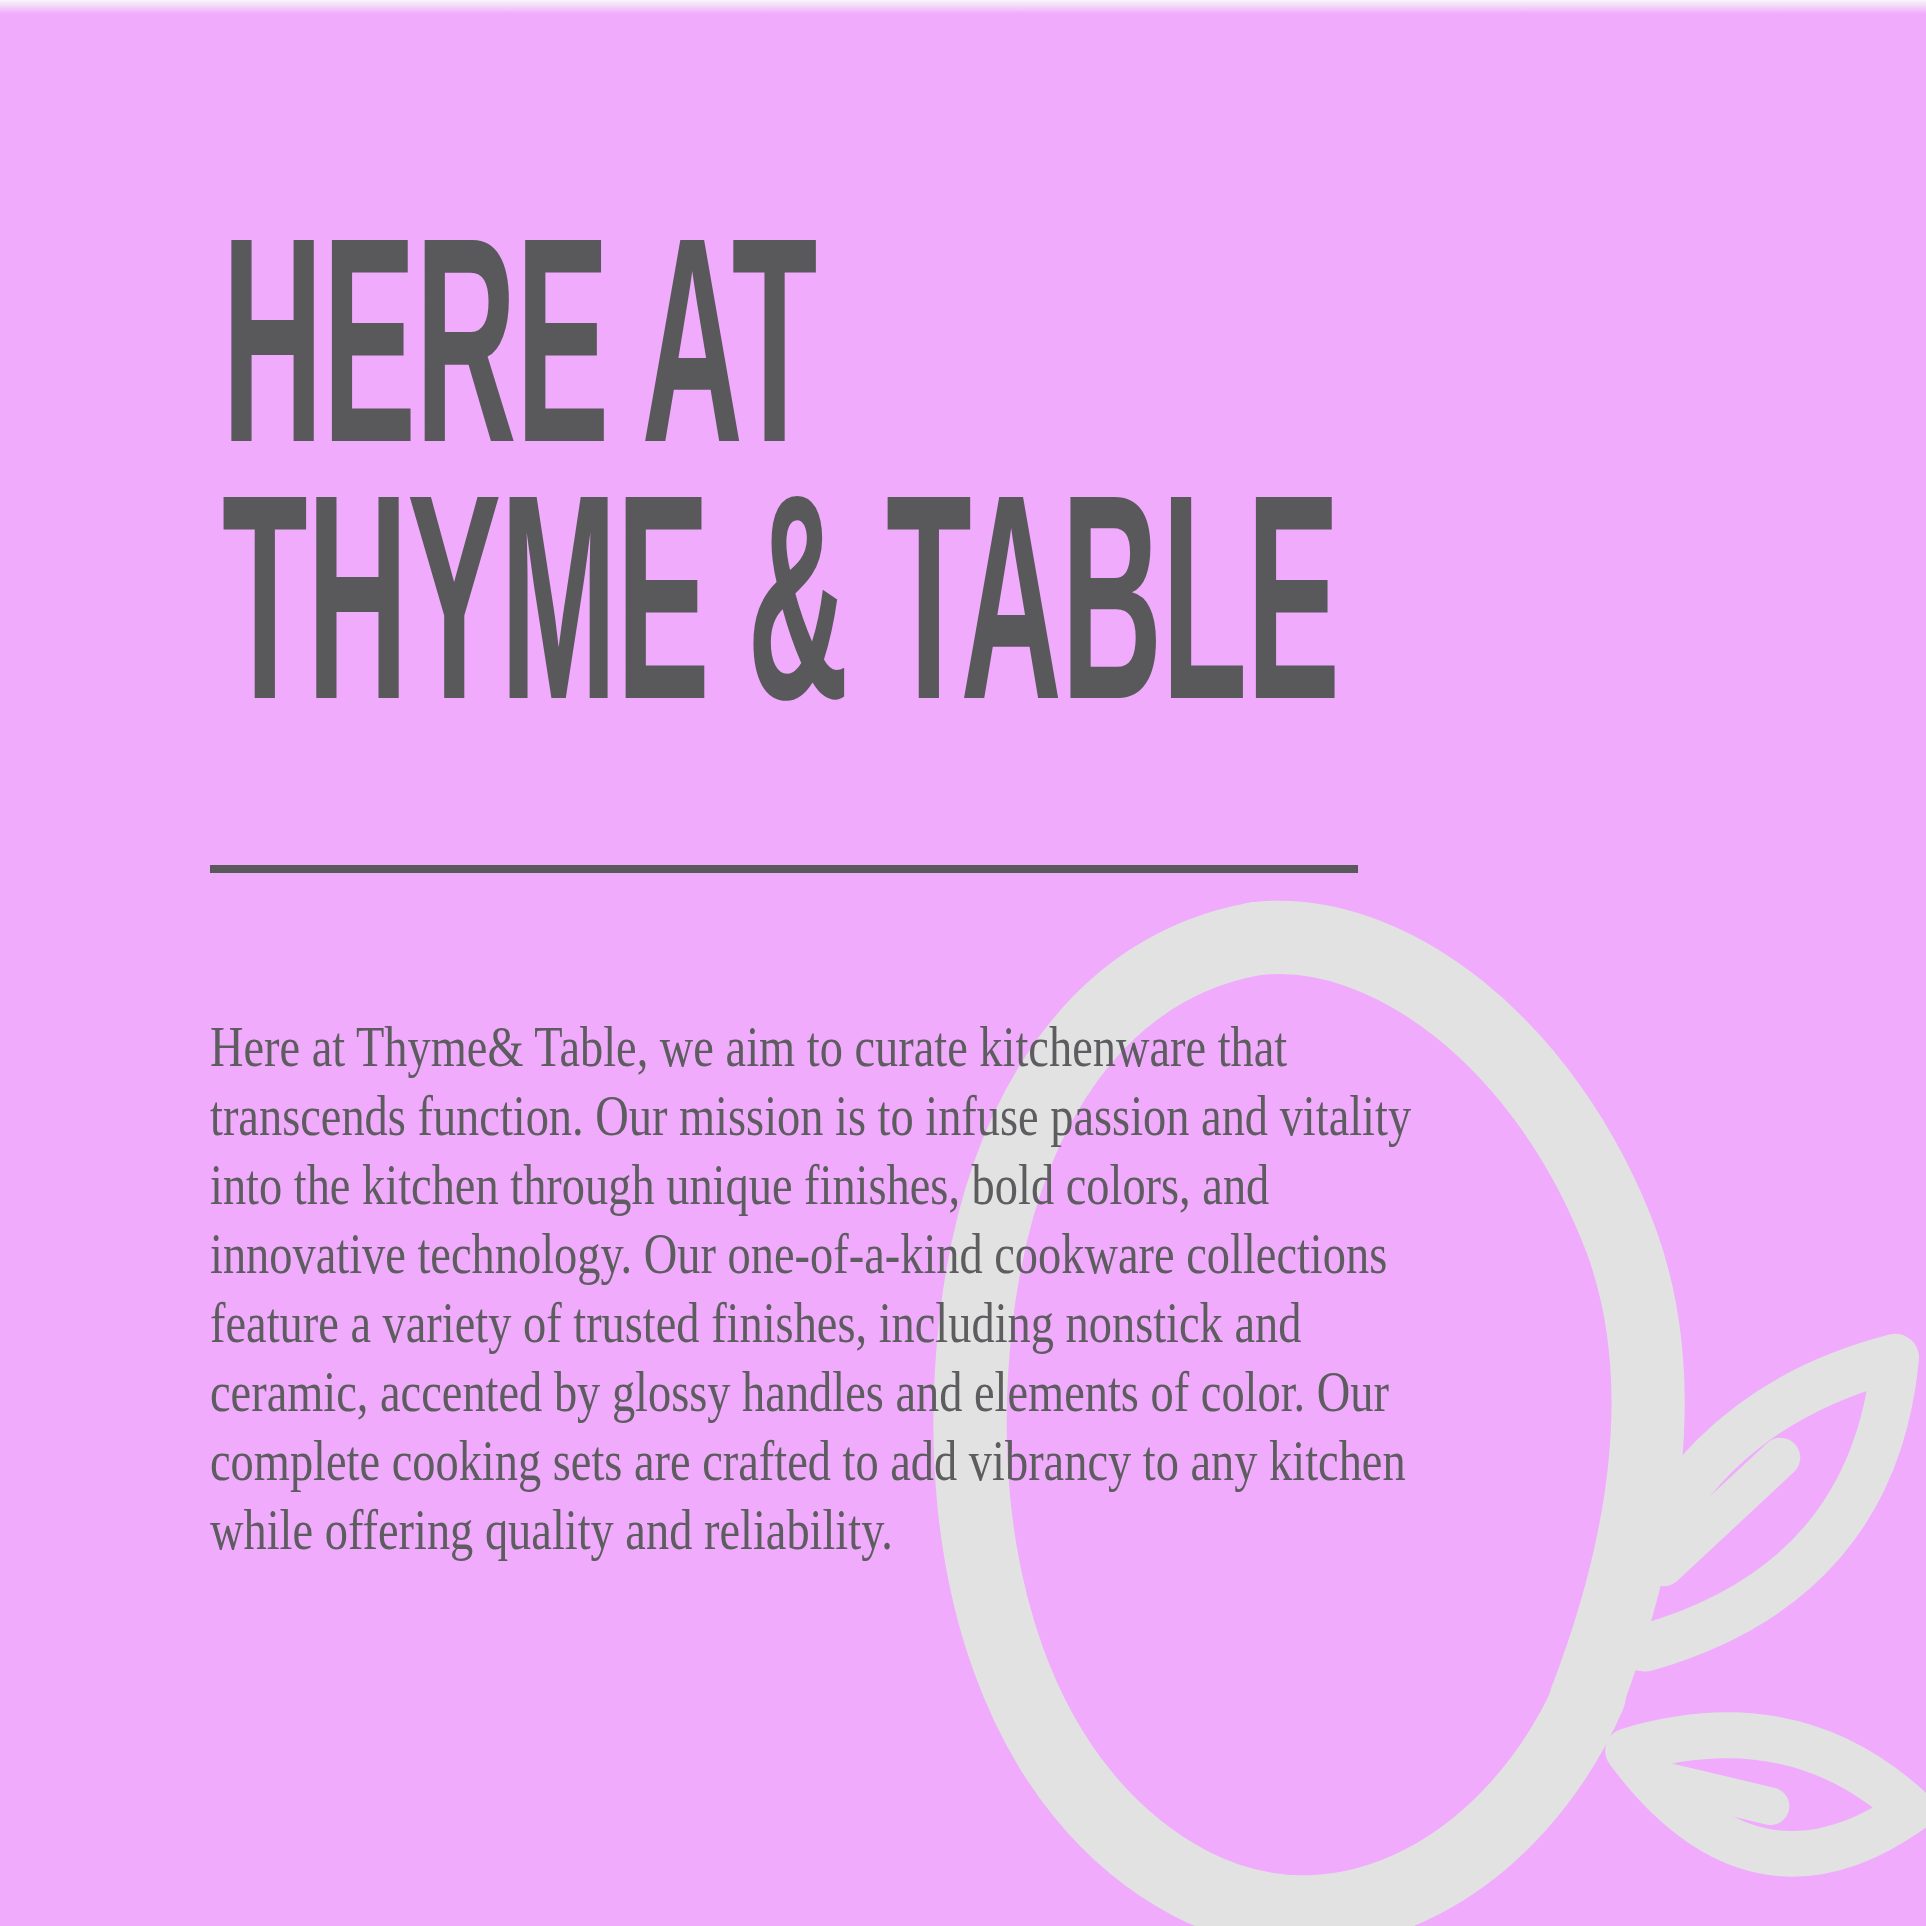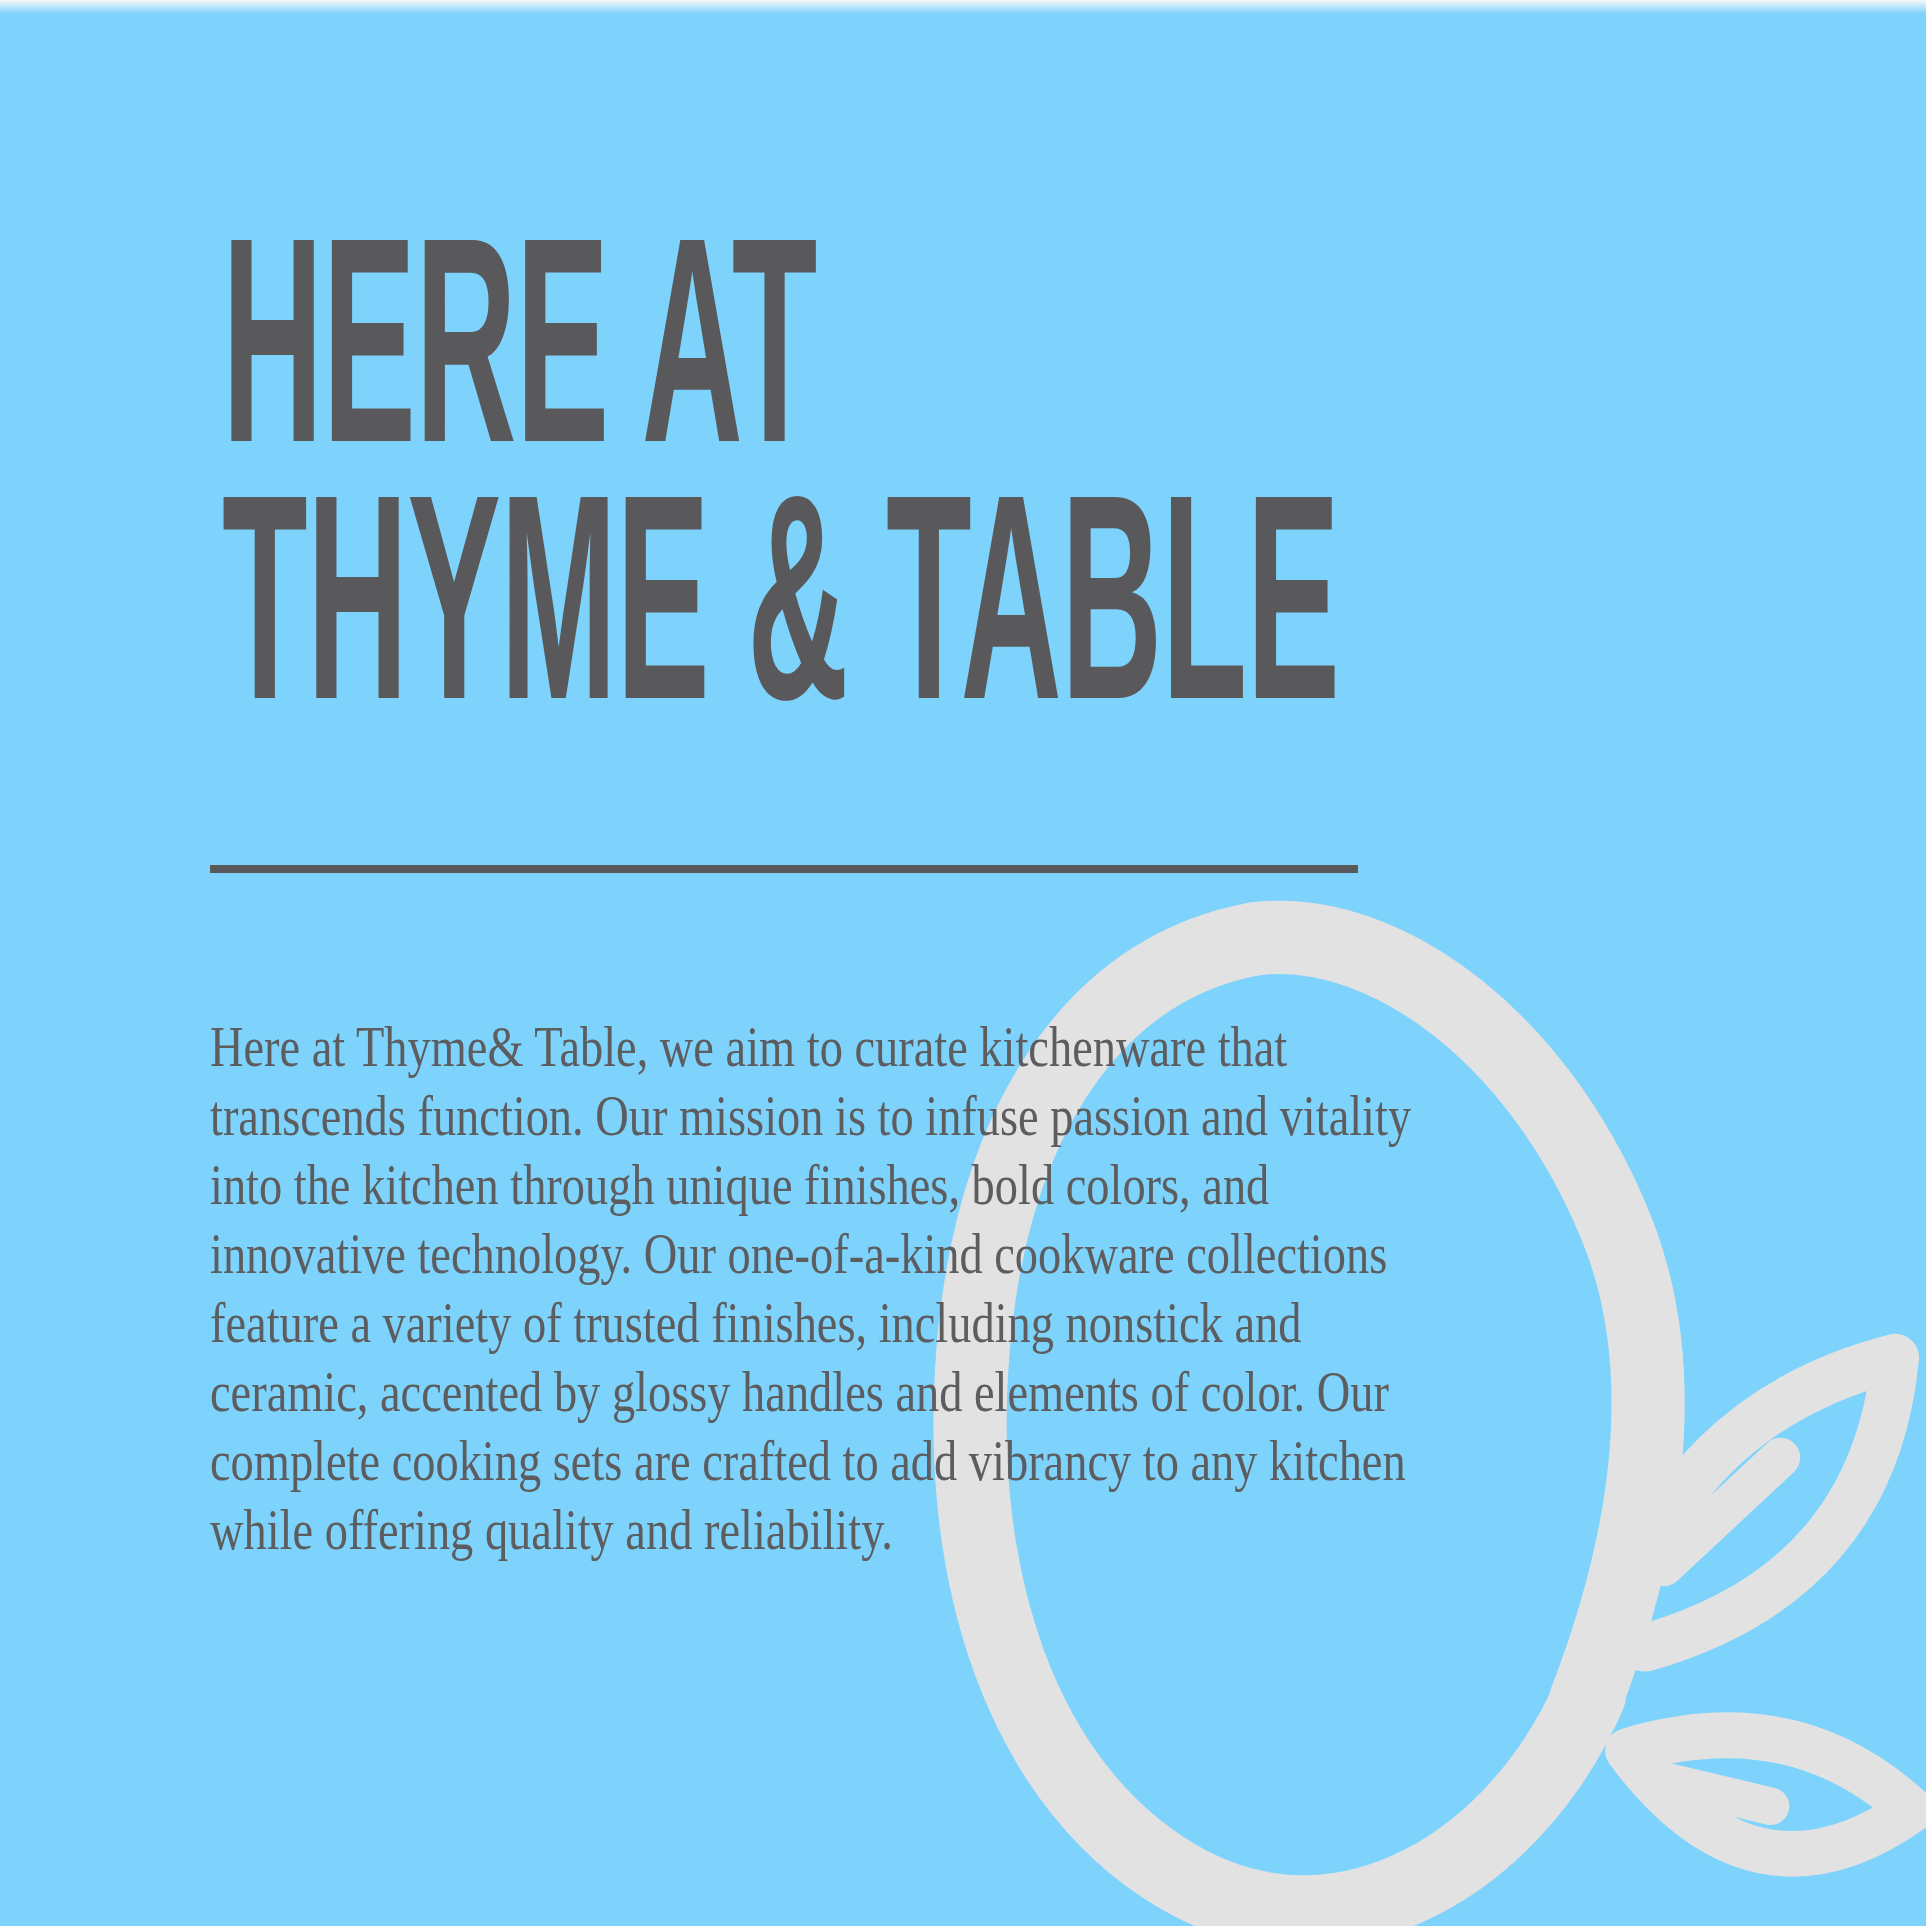--- a/index.html
+++ b/index.html
@@ -4,21 +4,21 @@
 <style>
   html, body {
     margin: 0;
     padding: 0;
     background: #efeff0;
   }
   .page {
     position: relative;
     width: 1927px;
     height: 1927px;
-    background: #7dd3fc;
+    background: #f0abfc;
     overflow: hidden;
     font-family: "Liberation Sans", sans-serif;
   }
   .top-fade {
     position: absolute;
     top: 0; left: 0; right: 0;
     height: 14px;
     background: linear-gradient(#f7f7f8, rgba(247,247,248,0));
     pointer-events: none;
   }

